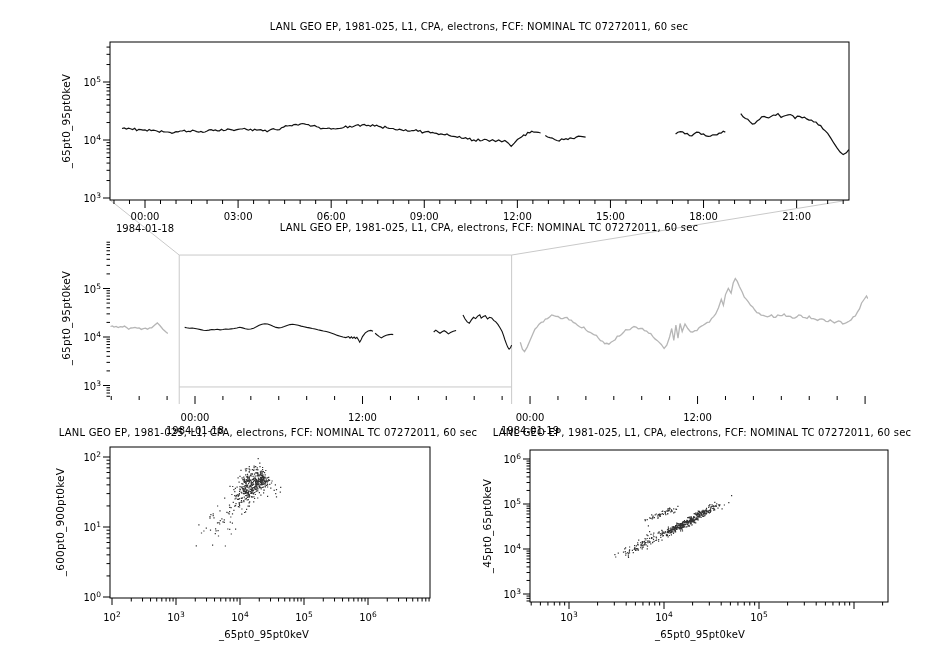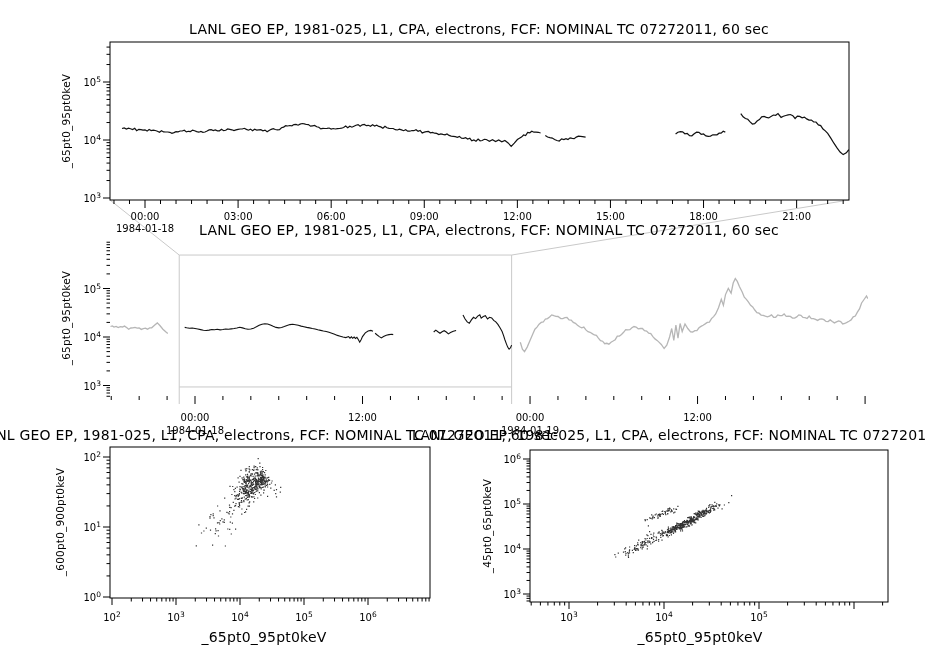--- a/index.html
+++ b/index.html
@@ -1,19 +1,19 @@
 <!DOCTYPE html>
 <html><head>
 <meta charset="utf-8">
 <style>
   html,body{margin:0;padding:0;background:#ffffff;}
   #canvas{position:relative;width:926px;height:647px;background:#ffffff;overflow:hidden;
           font-family:"DejaVu Sans","Liberation Sans",sans-serif;color:#000;}
   svg{position:absolute;left:0;top:0;}
-  .t{position:absolute;white-space:nowrap;font-size:14px;letter-spacing:0.2px;color:#000;}
+  .t{position:absolute;white-space:nowrap;font-size:10px;letter-spacing:0.2px;color:#000;}
   .center{transform:translateX(-50%);}
   .ylab{position:absolute;white-space:nowrap;font-size:10.5px;letter-spacing:0.2px;
         transform:translate(-50%,-50%) rotate(-90deg);}
   .plotarea{position:absolute;background:transparent;}
 </style>
 </head>
 <body>
 
 <div id="canvas">
   <svg id="fig" width="926" height="647">

